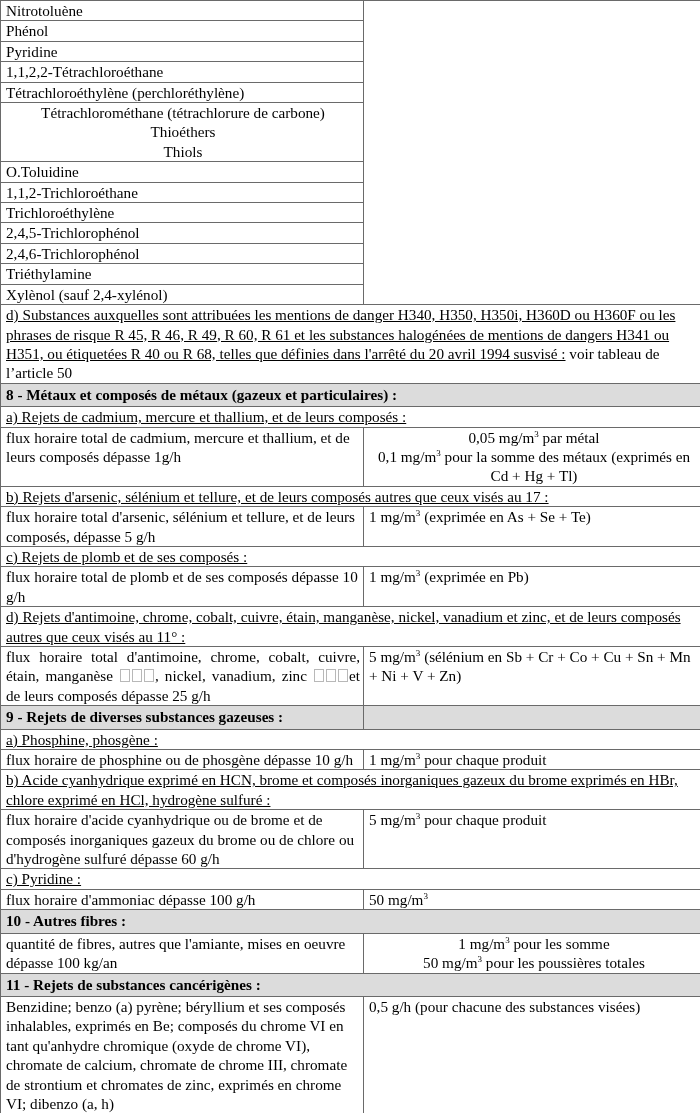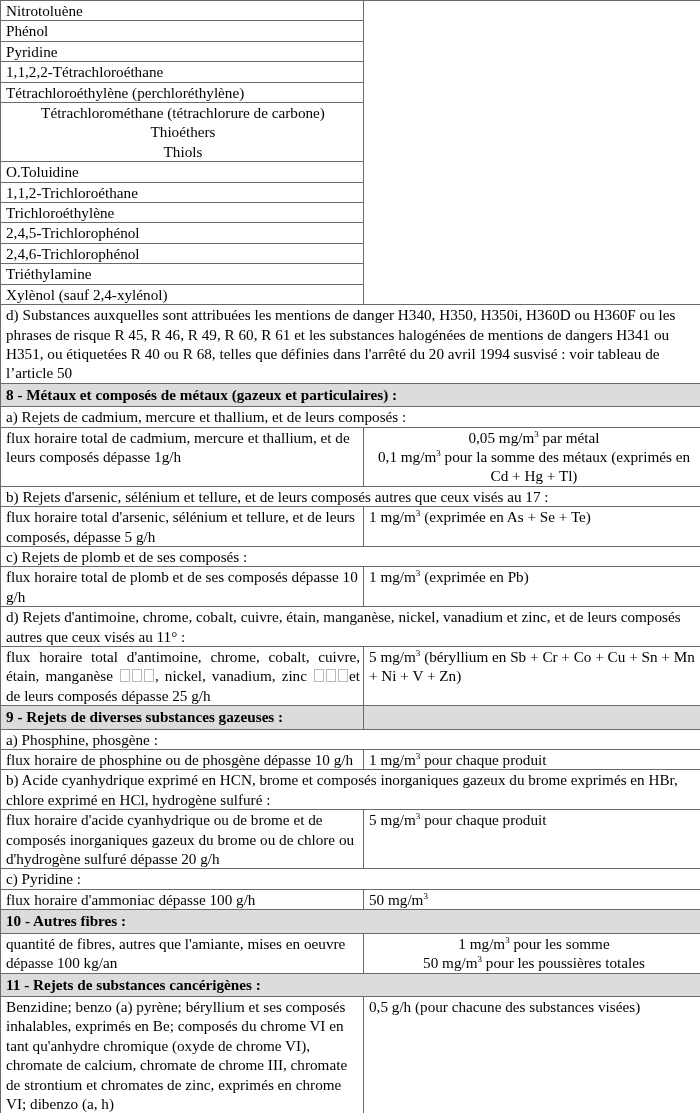--- a/index.html
+++ b/index.html
@@ -4,21 +4,21 @@
 <style>
   html, body { margin: 0; padding: 0; background: #ffffff; }
   body { width: 700px; height: 1113px; overflow: hidden; font-family: "Liberation Serif", serif; color: #000; }
   .doc { position: relative; width: 624px; }
   table.t { border-collapse: collapse; width: 699px; table-layout: fixed; font-size: 15.2px; line-height: 19.4px; }
   table.t td { border: 1.5px solid #6a6a6a; vertical-align: top; padding: 0 3px 0 5px; }
   td.col1 { width: 354px; }
   td.col2 { width: 330px; }
   td.blank { background: #fff; }
   tr.section td { background: #dcdcdc; font-weight: bold; padding-top: 1px; padding-bottom: 2px; }
-  .u { }
+  .u { text-decoration: underline; }
   .just { text-align: justify; }
   sup { font-size: 9px; line-height: 0; vertical-align: 6px; }
   .nl { display: block; text-align: center; }
   .boxglyph { display: inline-block; width: 8px; height: 11px; border: 1px solid #b8b8b8; margin: 0 1px; vertical-align: -1px; }
 </style>
 </head>
 <body>
 
 <div class="doc">
 <table class="t">
@@ -98,39 +98,39 @@
     </tr>
     <tr>
       <td class="col1">flux horaire total de plomb et de ses composés dépasse 10 g/h</td>
       <td class="col2"><span>1 mg/m</span><sup>3</sup><span> (exprimée en Pb)</span></td>
     </tr>
     <tr>
       <td colspan="2"><span class="u">d) Rejets d'antimoine, chrome, cobalt, cuivre, étain, manganèse, nickel, vanadium et zinc, et de leurs composés autres que ceux visés au 11° :</span></td>
     </tr>
     <tr>
       <td class="col1 just"><span>flux horaire total d'antimoine, chrome, cobalt, cuivre, étain, manganèse </span><span class="boxglyph"></span><span class="boxglyph"></span><span class="boxglyph"></span><span>, nickel, vanadium, zinc </span><span class="boxglyph"></span><span class="boxglyph"></span><span class="boxglyph"></span><span>et de leurs composés dépasse 25 g/h</span></td>
-      <td class="col2"><span>5 mg/m</span><sup>3</sup><span> (béryllium en Sb + Cr + Co + Cu + Sn + Mn + Ni + V + Zn)</span></td>
+      <td class="col2"><span>5 mg/m</span><sup>3</sup><span> (sélénium en Sb + Cr + Co + Cu + Sn + Mn + Ni + V + Zn)</span></td>
     </tr>
 
     <tr class="section">
       <td class="col1">9 - Rejets de diverses substances gazeuses :</td>
       <td class="col2"></td>
     </tr>
     <tr>
       <td colspan="2"><span class="u">a) Phosphine, phosgène :</span></td>
     </tr>
     <tr>
       <td class="col1">flux horaire de phosphine ou de phosgène dépasse 10 g/h</td>
       <td class="col2"><span>1 mg/m</span><sup>3</sup><span> pour chaque produit</span></td>
     </tr>
     <tr>
       <td colspan="2"><span class="u">b) Acide cyanhydrique exprimé en HCN, brome et composés inorganiques gazeux du brome exprimés en HBr, chlore exprimé en HCl, hydrogène sulfuré :</span></td>
     </tr>
     <tr>
-      <td class="col1">flux horaire d'acide cyanhydrique ou de brome et de composés inorganiques gazeux du brome ou de chlore ou d'hydrogène sulfuré dépasse 20 g/h</td>
+      <td class="col1">flux horaire d'acide cyanhydrique ou de brome et de composés inorganiques gazeux du brome ou de chlore ou d'hydrogène sulfuré dépasse 60 g/h</td>
       <td class="col2"><span>5 mg/m</span><sup>3</sup><span> pour chaque produit</span></td>
     </tr>
     <tr>
       <td colspan="2"><span class="u">c) Pyridine :</span></td>
     </tr>
     <tr>
       <td class="col1">flux horaire d'ammoniac dépasse 100 g/h</td>
       <td class="col2"><span>50 mg/m</span><sup>3</sup><span></span></td>
     </tr>
 

